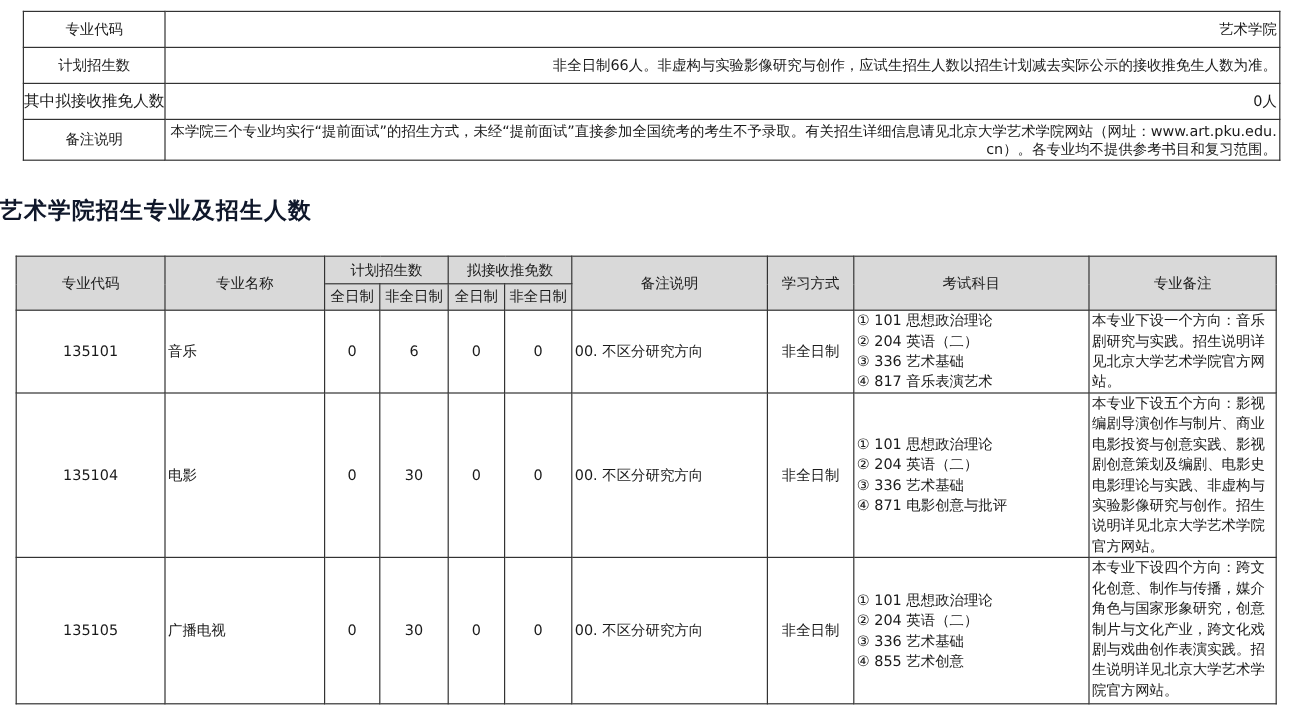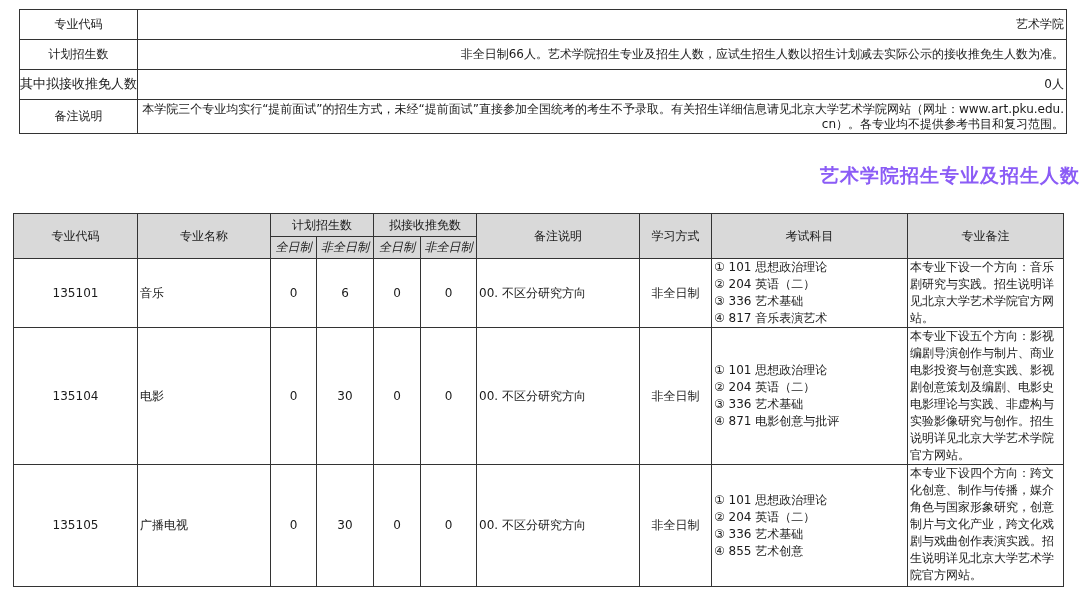--- a/index.html
+++ b/index.html
@@ -9,27 +9,27 @@
   td, th { border: 1px solid #333; font-size: 12px; font-weight: normal; padding: 0 2px; line-height: 15px; }
 
   #info-table { left: 19px; top: 9px; width: 1048px; }
   #info-table td.label { text-align: center; width: 114px; padding: 0; }
   #info-table td.value { text-align: right; }
   #info-table tr.r1 td { height: 29px; }
   #info-table tr.r2 td { height: 29px; }
   #info-table tr.r3 td { height: 29px; }
   #info-table tr.r4 td { height: 33px; line-height: 15px; }
 
-  #section-title { position: absolute; left: 0; width: 1080px; top: 163px; text-align: right;
-                   font-size: 19px; font-weight: bold; letter-spacing: 1px; color: #8b5cf6; }
+  #section-title { position: absolute; left: 0; width: 1080px; top: 163px; text-align: left;
+                   font-size: 19px; font-weight: bold; letter-spacing: 1px; color: #0f172a; }
 
   #major-table { left: 13px; top: 213px; width: 1050px; }
   #major-table th { background: #d9d9d9; text-align: center; }
   #major-table tr.h1 th { height: 22px; }
-  #major-table tr.h2 th { height: 21px; padding: 0; font-style: italic; }
+  #major-table tr.h2 th { height: 21px; padding: 0; }
   #major-table td { text-align: center; vertical-align: middle; }
   #major-table td.left { text-align: left; }
   #major-table td.subjects { text-align: left; vertical-align: middle; line-height: 17px; }
   #major-table td.note { text-align: left; vertical-align: top; line-height: 17px; }
   #major-table tr.row-0 td { height: 68px; }
   #major-table tr.row-1 td { height: 135px; }
   #major-table tr.row-2 td { height: 121px; }
   .subj-line { display: block; white-space: nowrap; }
 </style>
 </head>
@@ -40,21 +40,21 @@
       <col style="width:118px">
       <col>
     </colgroup>
   <tbody>
       <tr class="r1">
     <td class="label">专业代码</td>
     <td class="value">艺术学院</td>
   </tr>
   <tr class="r2">
     <td class="label">计划招生数</td>
-    <td class="value">非全日制66人。艺术学院招生专业及招生人数，应试生招生人数以招生计划减去实际公示的接收推免生人数为准。</td>
+    <td class="value">非全日制66人。非虚构与实验影像研究与创作，应试生招生人数以招生计划减去实际公示的接收推免生人数为准。</td>
   </tr>
   <tr class="r3">
     <td class="label" style="white-space:nowrap;font-size:13px;font-family:Liberation Mono, monospace;">其中拟接收推免人数</td>
     <td class="value">0人</td>
   </tr>
   <tr class="r4">
     <td class="label">备注说明</td>
     <td class="value" style="word-break:break-all;margin-top:48px;">本学院三个专业均实行“提前面试”的招生方式，未经“提前面试”直接参加全国统考的考生不予录取。有关招生详细信息请见北京大学艺术学院网站（网址：www.art.pku.edu.cn）。各专业均不提供参考书目和复习范围。</td>
   </tr>
 </tbody>

